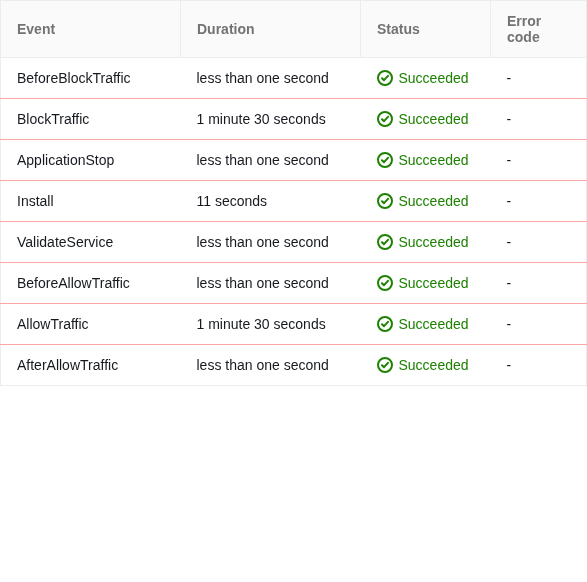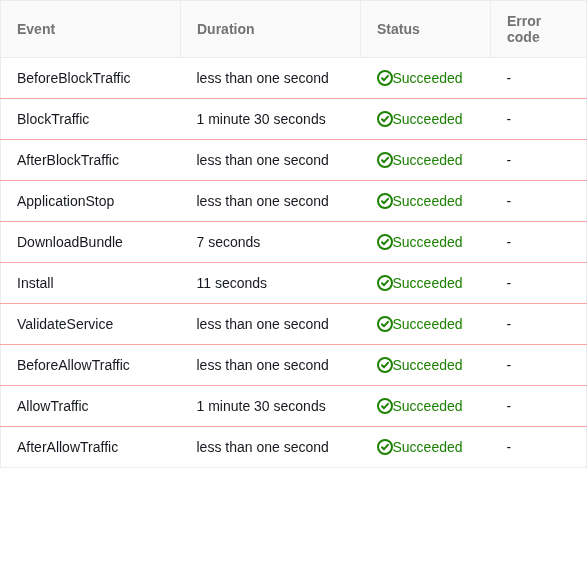--- a/index.html
+++ b/index.html
@@ -34,20 +34,21 @@
     padding: 12px 16px;
     border-bottom: 1px solid #fca5a5;
     font-size: 14px;
     color: #16191f;
     vertical-align: middle;
   }
   .table tbody tr:last-child td { border-bottom: none; }
   .status-cell {
     display: flex;
     align-items: center;
+    gap: 6px;
   }
   .status-text {
     color: #1d8102;
   }
   .icon-success {
     width: 16px;
     height: 16px;
     flex-shrink: 0;
   }
   .icon-success circle {
@@ -102,50 +103,22 @@
             <svg viewBox="0 0 16 16" class="icon-success">
               <circle cx="8" cy="8" r="7"></circle>
               <path d="M5 8.2 L7 10.2 L11 5.8"></path>
             </svg>
             <span class="status-text">Succeeded</span>
           </div>
         </td>
         <td>-</td>
       </tr>
       <tr>
-        <td>AfterBlockTraffic</td>
-        <td>less than one second</td>
-        <td>
-          <div class="status-cell">
-            <svg viewBox="0 0 16 16" class="icon-success">
-              <circle cx="8" cy="8" r="7"></circle>
-              <path d="M5 8.2 L7 10.2 L11 5.8"></path>
-            </svg>
-            <span class="status-text">Succeeded</span>
-          </div>
-        </td>
-        <td>-</td>
-      </tr>
-      <tr>
         <td>ApplicationStop</td>
         <td>less than one second</td>
-        <td>
-          <div class="status-cell">
-            <svg viewBox="0 0 16 16" class="icon-success">
-              <circle cx="8" cy="8" r="7"></circle>
-              <path d="M5 8.2 L7 10.2 L11 5.8"></path>
-            </svg>
-            <span class="status-text">Succeeded</span>
-          </div>
-        </td>
-        <td>-</td>
-      </tr>
-      <tr>
-        <td>DownloadBundle</td>
-        <td>7 seconds</td>
         <td>
           <div class="status-cell">
             <svg viewBox="0 0 16 16" class="icon-success">
               <circle cx="8" cy="8" r="7"></circle>
               <path d="M5 8.2 L7 10.2 L11 5.8"></path>
             </svg>
             <span class="status-text">Succeeded</span>
           </div>
         </td>
         <td>-</td>

